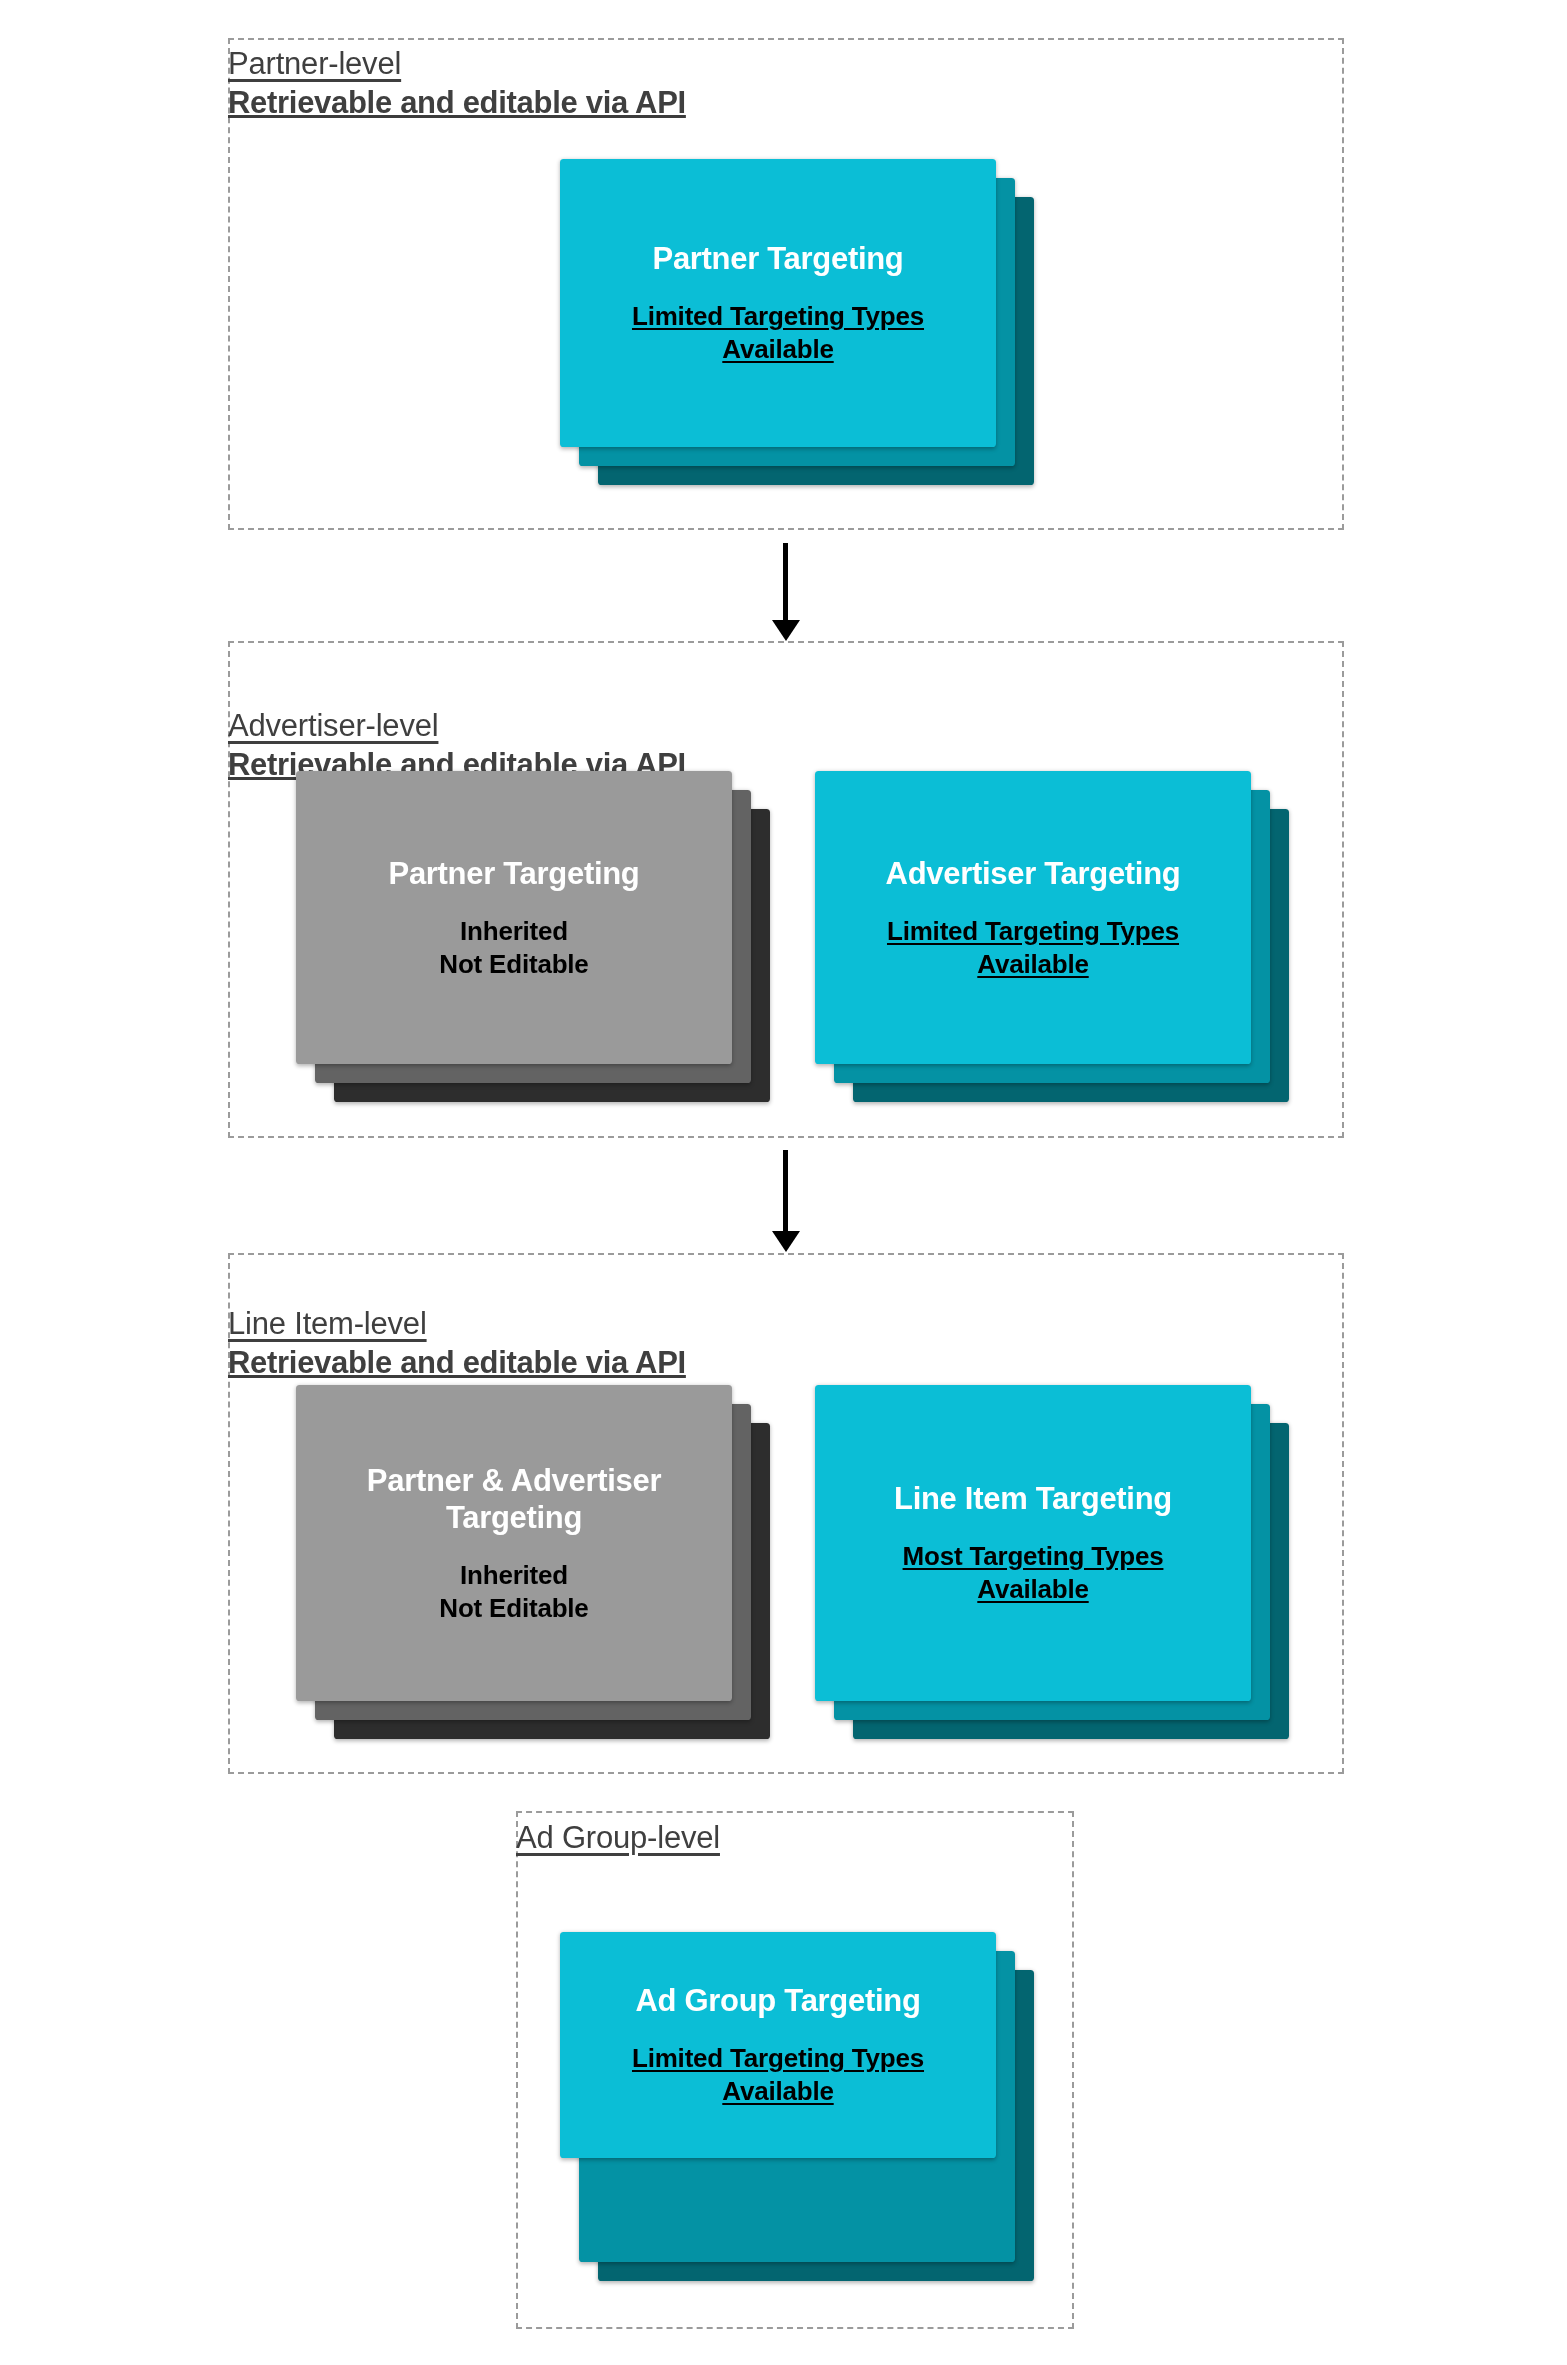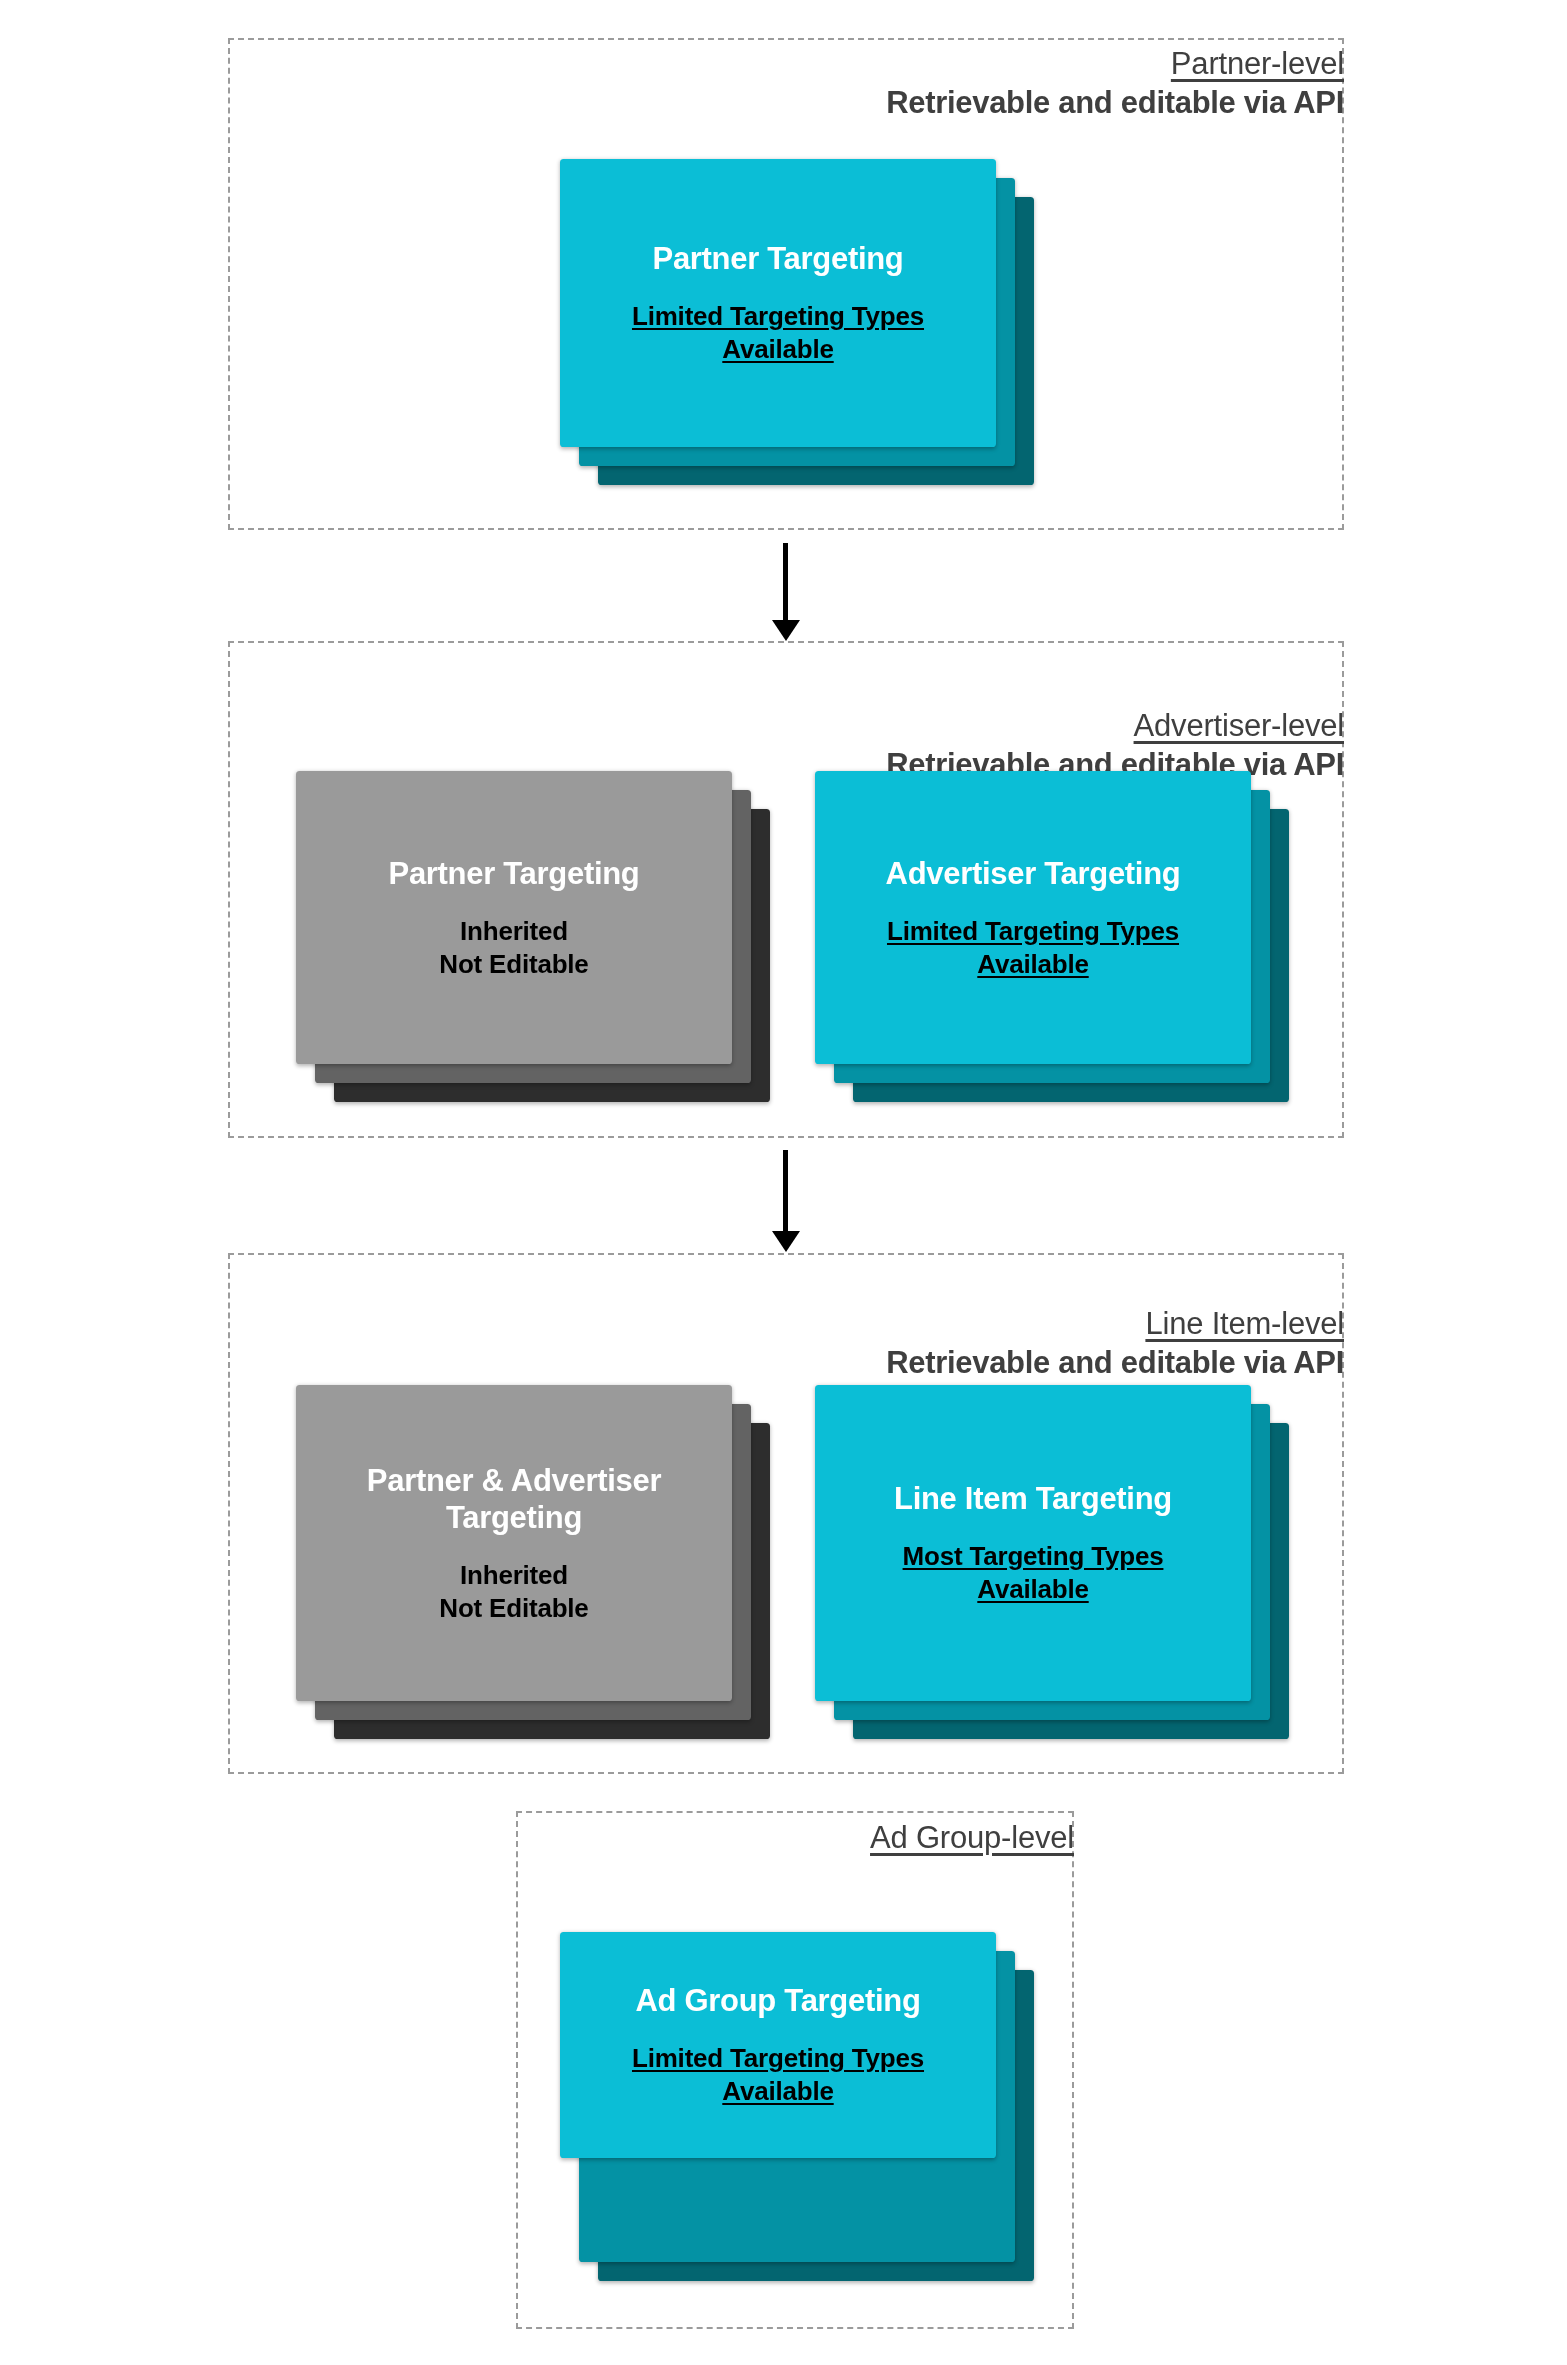--- a/index.html
+++ b/index.html
@@ -26,22 +26,23 @@
     position: absolute;
     border: 2.7px dashed #9b9b9b;
     box-sizing: border-box;
     background: transparent;
   }
 
   .level-head {
     position: absolute;
     left: 0;
     right: 0;
-    text-align: right;
+    text-align: left;
     pointer-events: none;
+    text-decoration: underline;
   }
   .level-title {
     display: inline-block;
     font-size: 31px;
     font-weight: 400;
     color: #3f3f3f;
     text-decoration: underline;
     text-underline-offset: 4.5px;
     line-height: 1.18;
     letter-spacing: -0.2px;

